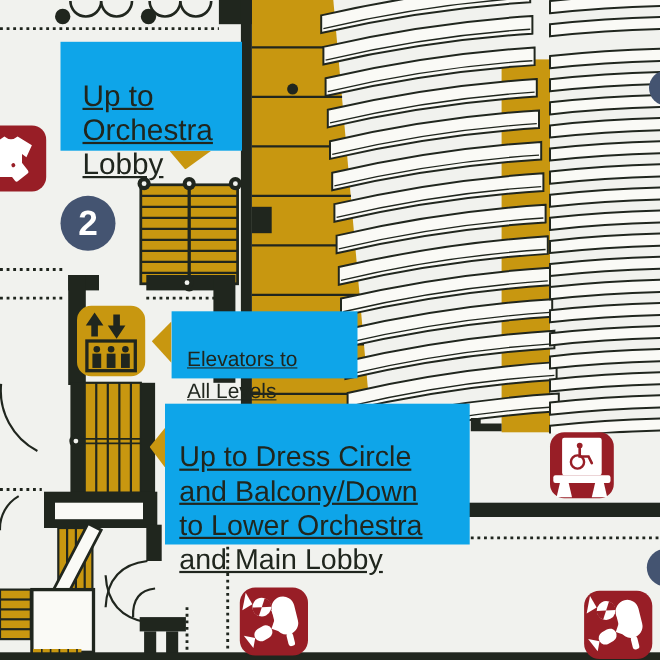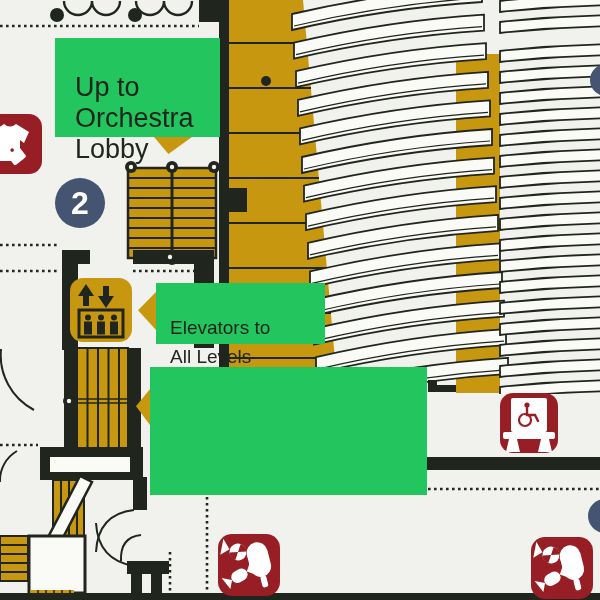--- a/index.html
+++ b/index.html
@@ -1,20 +1,20 @@
 <!DOCTYPE html>
 <html><head>
 <meta charset="utf-8">
 <style>
   html,body{margin:0;padding:0;background:#F1F2EE;}
   .stage{position:relative;width:600px;height:600px;overflow:hidden;background:#F1F2EE;
          font-family:"Liberation Sans",sans-serif;}
   .stage svg{position:absolute;left:0;top:0;}
-  .callout{position:absolute;background:#22c55e;color:#20261E;white-space:pre-line;
-           line-height:31px;font-size:26px;box-sizing:border-box;}
+  .callout{position:absolute;background:#0ea5e9;color:#20261E;white-space:pre-line;
+           line-height:31px;font-size:26px;box-sizing:border-box;text-decoration:underline;}
   .tail{position:absolute;background:#C89710;}
   .tail-down{left:99px;top:100%;width:38px;height:17px;
              clip-path:polygon(0 0,100% 0,38% 100%);}
   .tail-left{right:100%;width:18px;height:38px;
              clip-path:polygon(100% 0,100% 100%,0 48%);}
   .badge{position:absolute;left:55px;top:178px;width:50px;height:50px;border-radius:50%;
          background:#445471;color:#fff;font-size:32px;font-weight:bold;
          display:flex;align-items:center;justify-content:center;}
 </style>
 </head>
@@ -271,20 +271,24 @@
     <span class="tail tail-down"></span>
   </div>
 
   <div class="callout" style="left:156px;top:283px;width:169px;height:61px;padding:1px 0 0 14px;font-size:19px;line-height:29px;">
     <span>Elevators to
 All Levels</span>
     <span class="tail tail-left" style="top:9px;"></span>
   </div>
 
   <div class="callout" style="left:150px;top:367px;width:277px;height:128px;padding:2px 0 0 13px;font-size:26px;">
+    <span>Up to Dress Circle
+and Balcony/Down
+to Lower Orchestra
+and Main Lobby</span>
     <span class="tail tail-left" style="top:22px;width:14px;height:36px;"></span>
   </div>
 
   <div class="badge">
     <span>2</span>
   </div>
 
 </div>
 
 </body></html>

